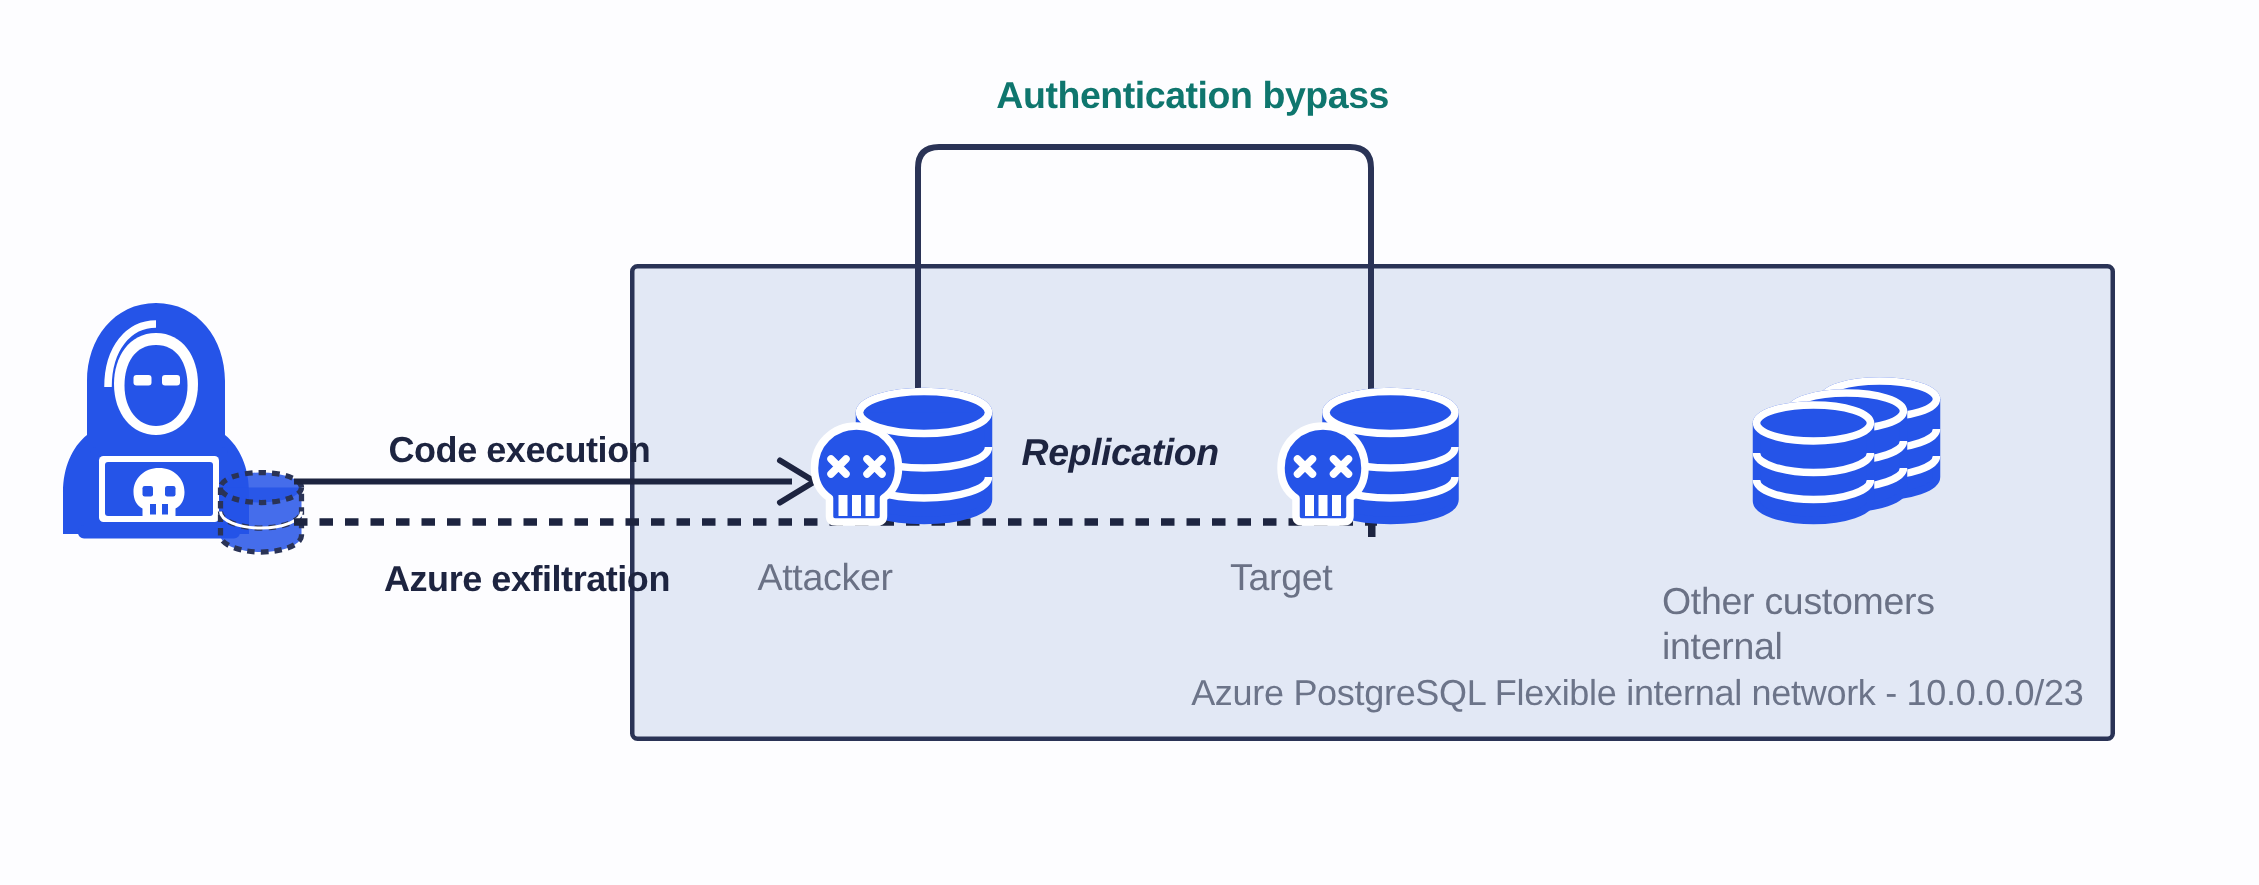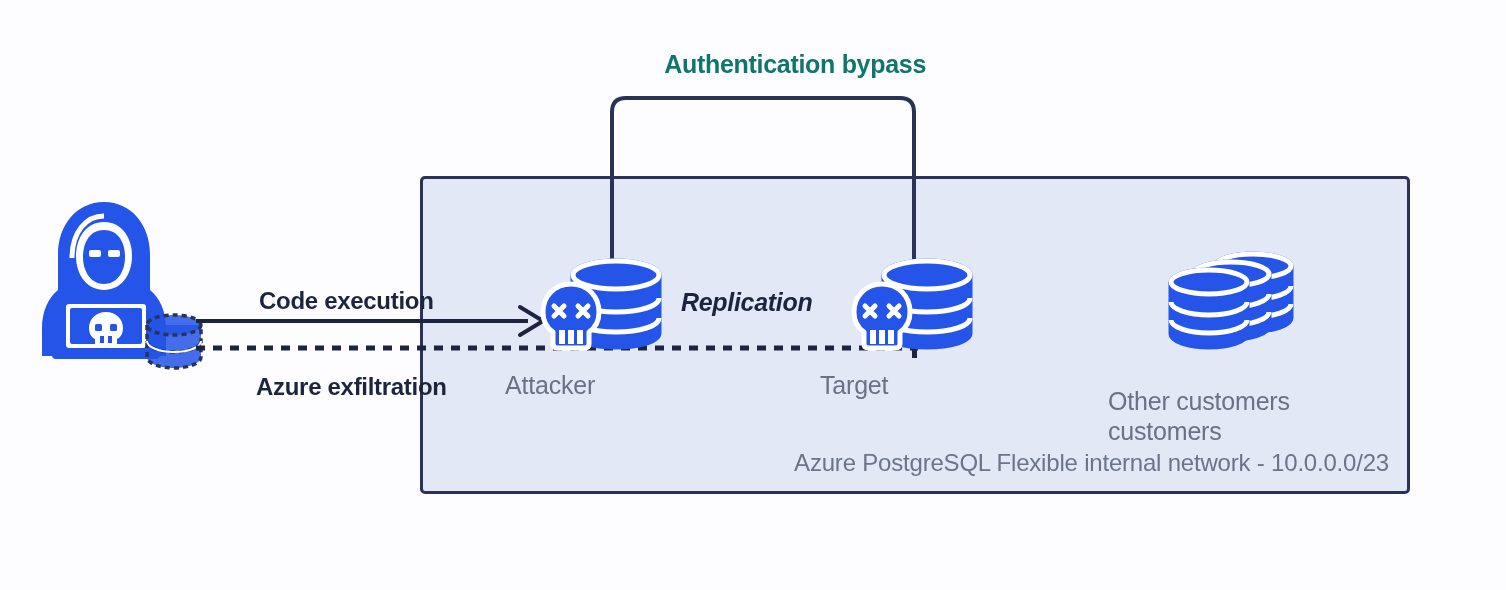--- a/index.html
+++ b/index.html
@@ -245,16 +245,16 @@
         <ellipse cx="39" cy="14" rx="38" ry="12" fill="#2554e8" stroke="#2554e8" stroke-width="5"></ellipse>
         <path d="M1 14 L1 66 C1 73 18 79 39 79 C60 79 77 73 77 66 L77 14" fill="#2554e8" stroke="#2554e8" stroke-width="5" stroke-linejoin="round"></path>
         <ellipse cx="39" cy="14" rx="38" ry="12" fill="none" stroke="#ffffff" stroke-width="5"></ellipse>
         <path d="M1 34 C1 41 18 47 39 47 C60 47 77 41 77 34" fill="none" stroke="#ffffff" stroke-width="5"></path>
         <path d="M1 52 C1 59 18 65 39 65 C60 65 77 59 77 52" fill="none" stroke="#ffffff" stroke-width="5"></path>
       </g>
     </svg>
   </div>
   <div id="caption-others" class="node-caption">
     <div>Other customers</div>
-    <div>customers</div>
+    <div>internal</div>
   </div>
 
 </div>
 
 </body></html>

